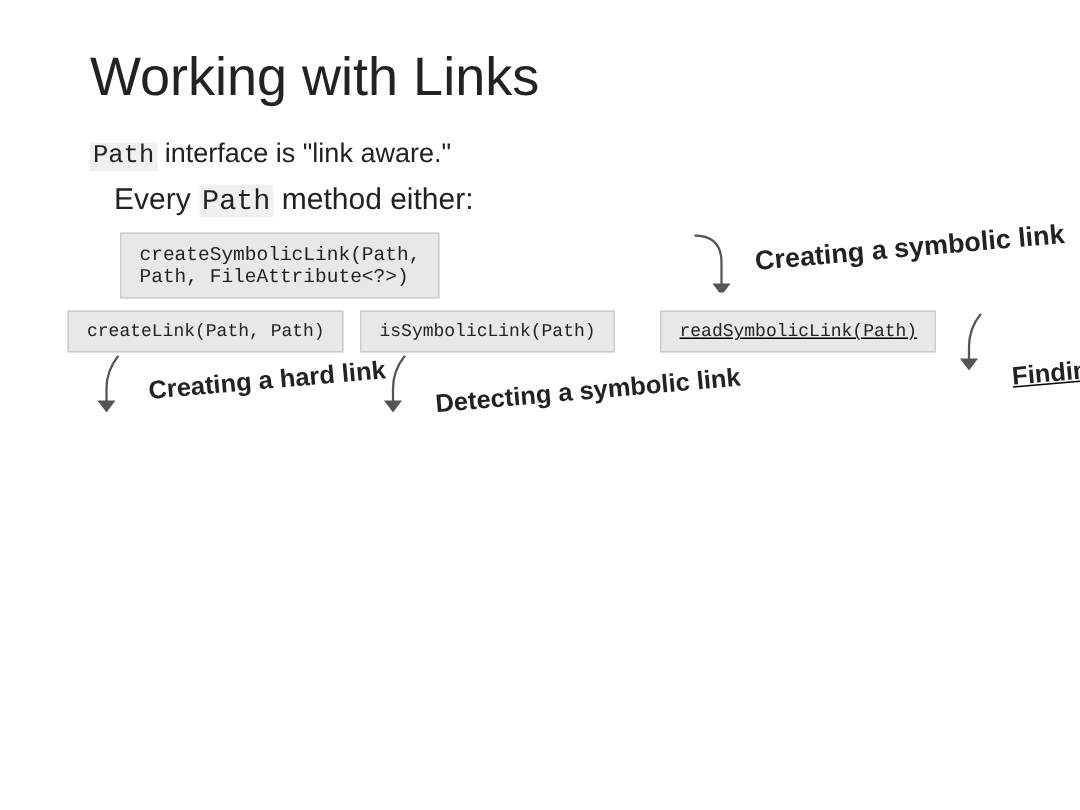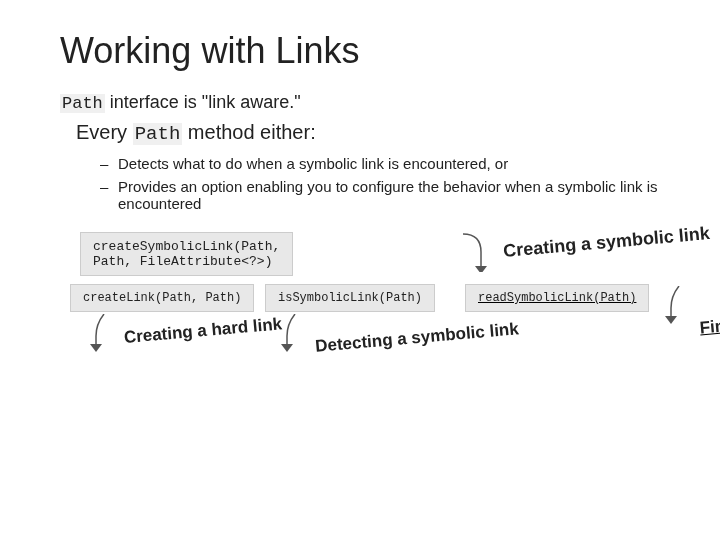--- a/index.html
+++ b/index.html
@@ -137,38 +137,34 @@
   <h1 class="title">Working with Links</h1>
 
   <p class="intro-line">
     <code>Path</code><span> interface is "link aware."</span>
   </p>
 
   <p class="every-path">
     <span>Every </span><code>Path</code><span> method either:</span>
   </p>
 
-  <ul class="bullet-list">
-    <li><span>Detects what to do when a symbolic link is encountered, or</span></li>
-    <li><span>Provides an option enabling you to configure the behavior when a symbolic link is encountered</span></li>
-  </ul>
 
   <div style="display:flex; flex-direction:row; align-items:flex-start; margin-left:20px; margin-bottom:8px;">
     <div class="code-box">createSymbolicLink(Path, Path, FileAttribute&lt;?&gt;)</div>
     <div style="display:flex; align-items:flex-start; margin-left:160px; margin-top:0px;">
 
       <svg width="40" height="40">
         <path d="M 10 2 Q 28 2 28 20 L 28 36" stroke="#555" stroke-width="1.5" fill="none"></path>
         <polygon points="22,34 28,42 34,34" fill="#555"></polygon>
       </svg>
       <span class="symbolic-label-angled">Creating a symbolic link</span>
     </div>
   </div>
 
-  <div style="display:flex; flex-direction:row; justify-content:space-between; align-items:flex-start; margin-left:10px; margin-right:10px; margin-top:0;">
+  <div style="display:flex; flex-direction:row; justify-content:flex-end; align-items:flex-start; margin-left:10px; margin-right:10px; margin-top:0;">
 
     <div style="display:flex; flex-direction:column; align-items:flex-start; width:195px;">
       <div class="code-box" style="font-size:12px;">createLink(Path, Path)</div>
       <div style="display:flex; align-items:flex-start; margin-left:20px; margin-top:2px;">
         <svg width="32" height="38">
           <path d="M 14 0 Q 6 10 6 22 L 6 32" stroke="#555" stroke-width="1.5" fill="none"></path>
           <polygon points="0,30 6,38 12,30" fill="#555"></polygon>
         </svg>
         <span class="angled-label" style="margin-left:2px; margin-top:14px;">Creating a hard link</span>
       </div>

